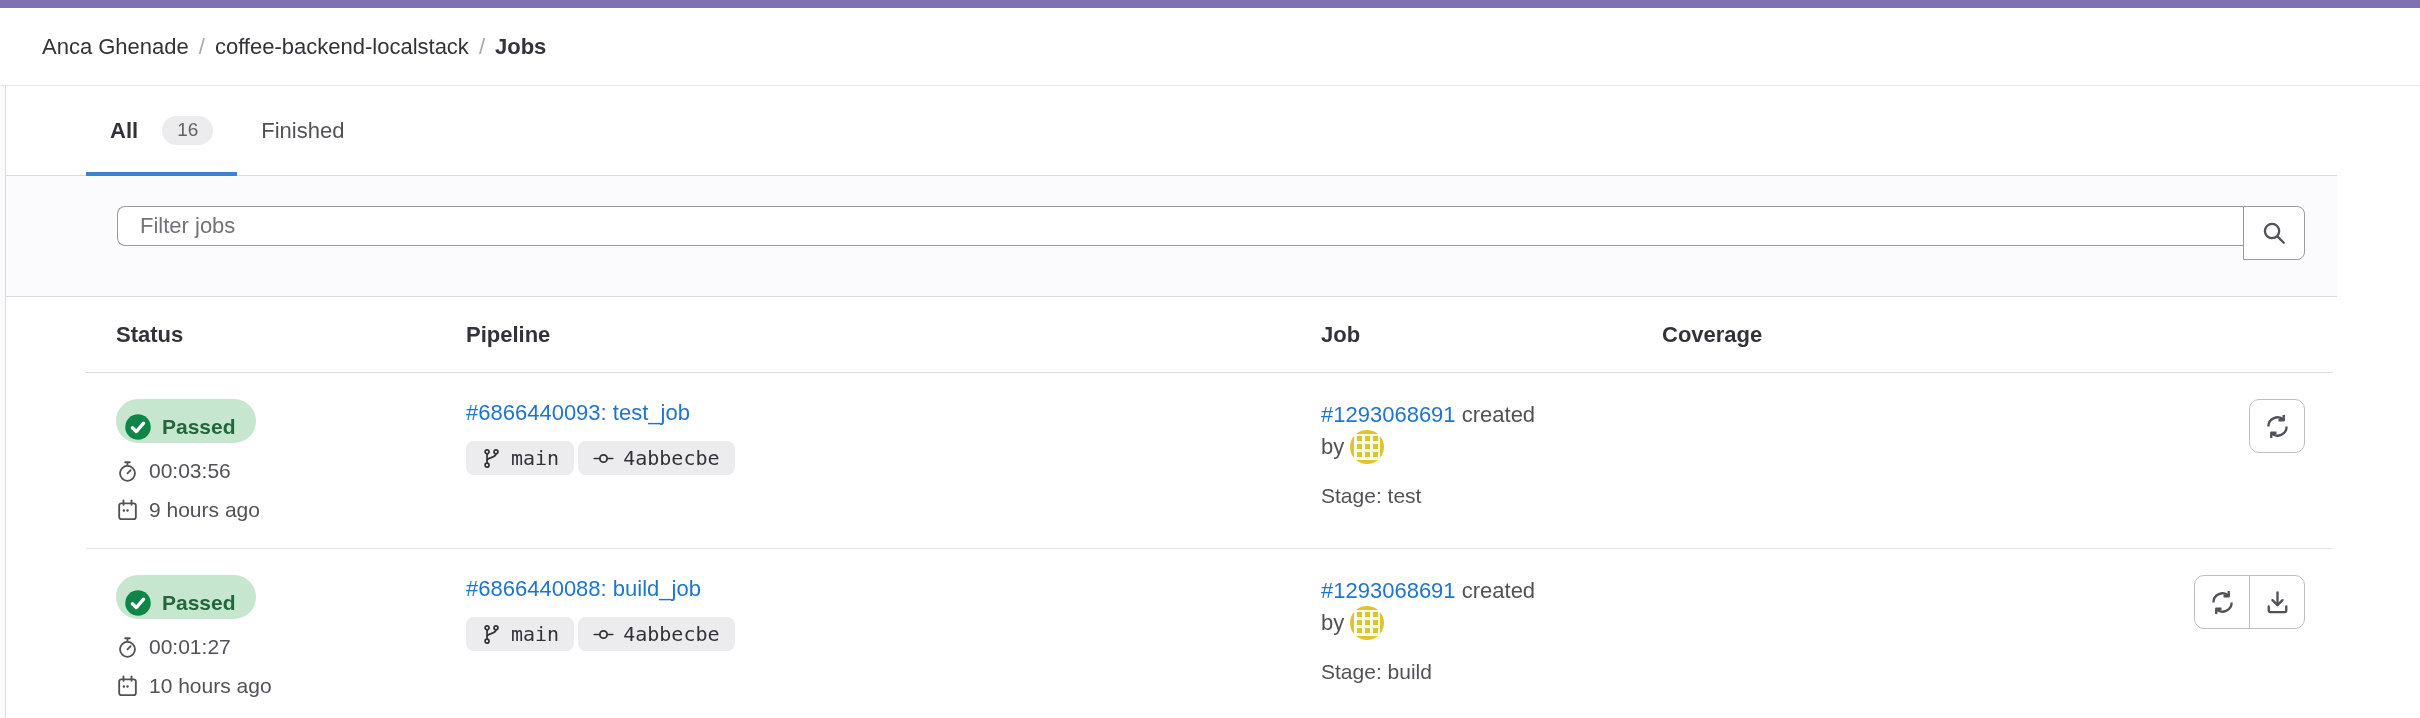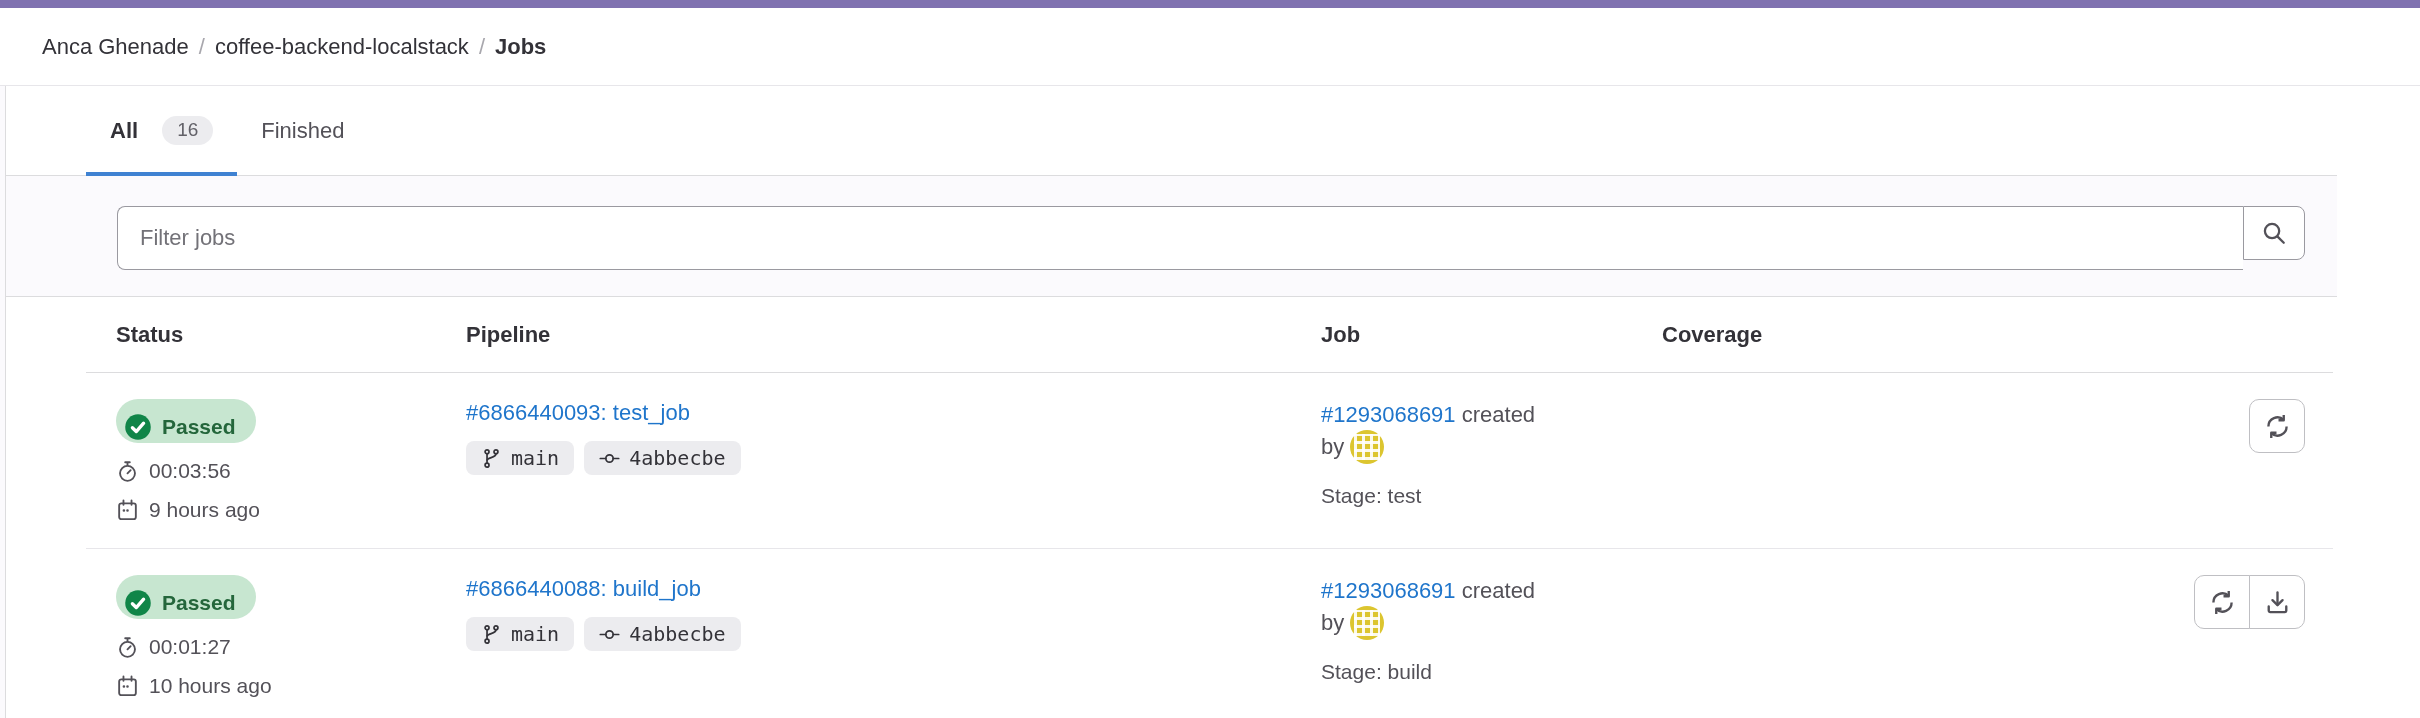--- a/index.html
+++ b/index.html
@@ -31,21 +31,21 @@
   .tab.active { color: var(--text-primary, #333238); font-weight:700; }
   .tab.active::after { content:""; position:absolute; left:0; right:0; bottom:-1px; height:4px;
     background: var(--indicator, #3f82d2); }
   .count-pill { background: var(--pill-bg, #ececef); color:#626168; font-weight:400;
     font-size:19px; padding:3px 15px; border-radius:22px; line-height:1.2; }
 
   
   .filter-section { background: var(--bg-subtle, #fbfafd); padding:30px 32px 36px 111px;
     border-bottom:1px solid var(--border, #dcdcde); }
   .input-group { display:flex; height:54px; width:100%; }
-  .filter-input { flex:1; height:64px; border:1px solid var(--input-border, #89888d);
+  .filter-input { flex:1; height:40px; border:1px solid var(--input-border, #89888d);
     border-right:none; border-radius:8px 0 0 8px; background:#fff; padding:0 22px;
     font-size:22px; font-family:"Liberation Sans", sans-serif; color:#333238; outline:none; }
   .filter-input::placeholder { color:#737278; }
   .search-btn { width:62px; height:54px; border:1px solid var(--input-border, #89888d);
     border-radius:0 8px 8px 0; background:#fff; display:flex; align-items:center;
     justify-content:center; color: var(--icon-gray, #535158); cursor:pointer; }
 
   
   .jobs-table { margin:0 4px 0 80px; }
   .thead, .trow { display:grid; grid-template-columns:350px 855px 341px 334px 1fr; padding-left:30px; }
@@ -58,21 +58,21 @@
     padding:12px 20px 0 8px; border-radius:24px; background: var(--badge-success-bg, #c3e6cd); }
   .status-badge .label { font-size:21px; font-weight:600; color: var(--badge-success-text, #24663b); }
   .meta-line { display:flex; align-items:flex-end; gap:10px; color: var(--text-secondary, #626168);
     font-size:21px; }
   .meta-line.duration { margin-top:14px; }
   .meta-line.age { margin-top:15px; }
   .meta-line svg { flex:0 0 auto; }
 
   
   .job-link { font-size:22px; color: var(--link, #1f75cb); text-decoration:none; cursor:pointer; line-height:28px; display:inline-block; }
-  .ref-badges { display:flex; gap:10px; margin-top:14px; }
+  .ref-badges { display:flex; gap:4px; margin-top:14px; }
   .ref-pill { display:inline-flex; align-items:center; gap:9px; background: var(--pill-bg, #ececef);
     border-radius:8px; padding:5px 15px; cursor:pointer; }
   .ref-pill .mono { font-family:"DejaVu Sans Mono", monospace; font-size:20px; color:#333238; }
   .ref-pill svg { color:#333238; }
 
   
   .pipeline-cell { font-size:22px; line-height:31px; color: var(--text-secondary, #535158); }
   .pipeline-link { color: var(--link, #1f75cb); text-decoration:none; cursor:pointer; }
   .avatar { display:inline-block; width:34px; height:34px; border-radius:50%; vertical-align:-10px;
     background-color:#dcc52f; cursor:pointer;

